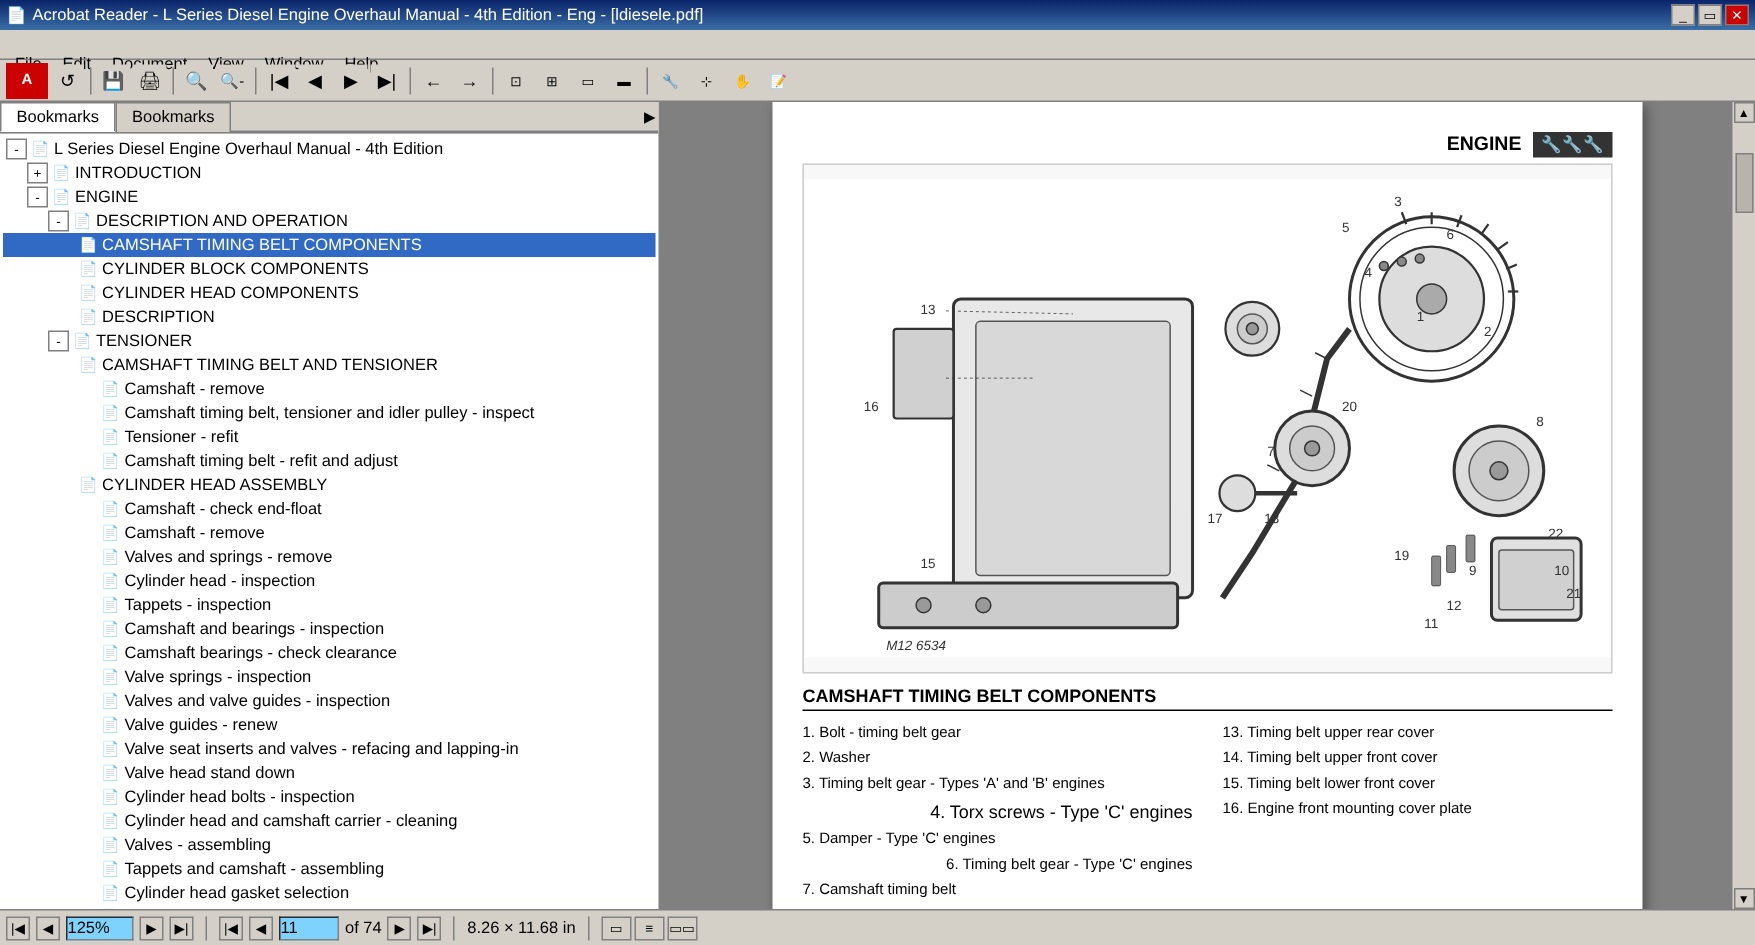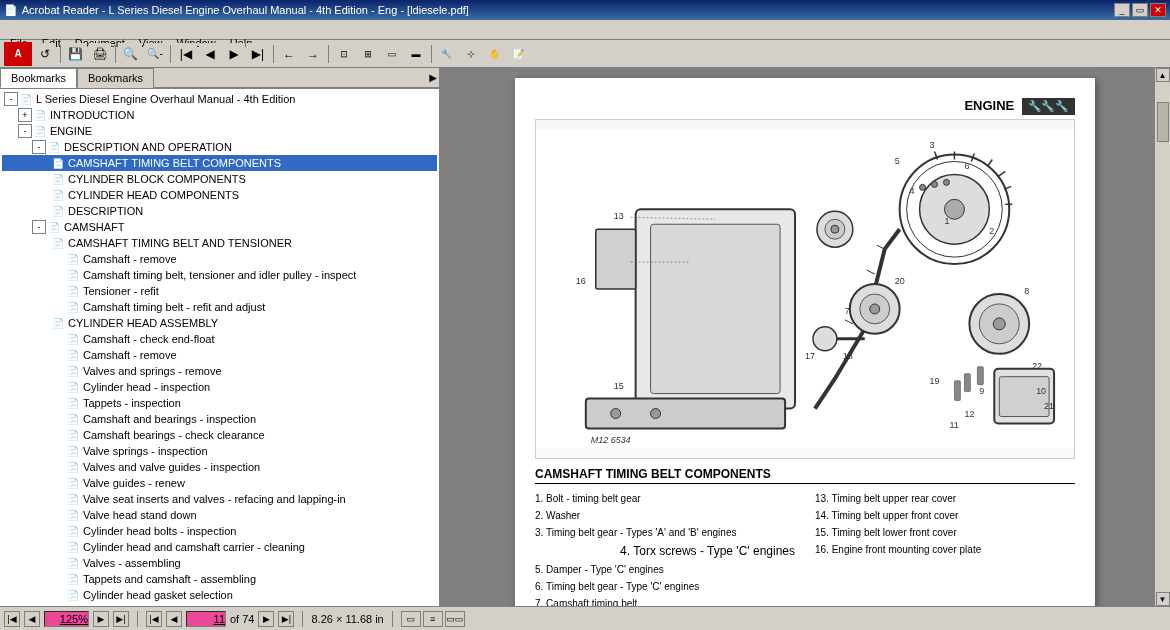--- a/index.html
+++ b/index.html
@@ -137,21 +137,20 @@
       flex-direction: column;
       overflow: hidden;
       position: relative;
     }
     .pdf-area {
       flex: 1;
       overflow: hidden;
       display: flex;
       align-items: flex-start;
       justify-content: center;
-      padding: 10px;
       background: #808080;
     }
     .pdf-page {
       background: white;
       width: 580px;
       min-height: 540px;
       padding: 20px;
       box-shadow: 2px 2px 8px rgba(0,0,0,0.4);
       position: relative;
     }
@@ -164,24 +163,23 @@
       display: flex;
       align-items: center;
       padding: 0 4px;
       font-size: 11px;
       gap: 4px;
     }
     .status-sep { width: 1px; height: 16px; background: #808080; margin: 0 4px; }
     .status-input {
       width: 40px; height: 16px;
       border: 1px inset #808080;
-      background: #ec4899;
+      background: #7dd3fc;
       font-size: 11px;
-      text-align: right;
-      text-decoration: underline;
+      text-align: left;
     }
     .nav-btn {
       width: 16px; height: 16px;
       background: #d4d0c8;
       border: 1px solid #808080;
       display: flex; align-items: center; justify-content: center;
       font-size: 9px; cursor: pointer;
     }
 
     
@@ -312,21 +310,21 @@
       </div>
 
       <div class="tree-item" style="padding-left:50px;">
         <span class="tree-icon">📄</span>
         <span class="tree-label">DESCRIPTION</span>
       </div>
 
       <div class="tree-item" style="padding-left:30px;">
         <span class="tree-expander">-</span>
         <span class="tree-icon">📄</span>
-        <span class="tree-label">CAMSHAFT</span>
+        <span class="tree-label">TENSIONER</span>
       </div>
 
       <div class="tree-item" style="padding-left:50px;">
         <span class="tree-icon">📄</span>
         <span class="tree-label">CAMSHAFT TIMING BELT AND TENSIONER</span>
       </div>
 
       <div class="tree-item" style="padding-left:65px;">
         <span class="tree-icon">📄</span>
         <span class="tree-label">Camshaft - remove</span>
@@ -583,21 +581,21 @@
 
         <div class="pdf-section-title">CAMSHAFT TIMING BELT COMPONENTS</div>
 
         <div class="pdf-legend">
           <div class="pdf-legend-col" id="legend-left-col">
               <div style="font-size: 10px; line-height: 1.7;">1.  Bolt - timing belt gear</div>
               <div style="font-size: 10px; line-height: 1.7;">2.  Washer</div>
               <div style="font-size: 10px; line-height: 1.7;">3.  Timing belt gear - Types 'A' and 'B' engines</div>
               <div style="font-size: 12px; line-height: 1.7; text-align: right;">4.  Torx screws - Type 'C' engines</div>
               <div style="font-size: 10px; line-height: 1.7;">5.  Damper - Type 'C' engines</div>
-              <div style="font-size: 10px; line-height: 1.7;">6.  Timing belt gear - Type 'C' engines</div>
+              <div style="font-size: 10px; line-height: 1.7; text-align: right;">6.  Timing belt gear - Type 'C' engines</div>
               <div style="font-size: 10px; line-height: 1.7;">7.  Camshaft timing belt</div>
             </div>
           <div class="pdf-legend-col" id="legend-right-col">
               <div style="font-size: 10px; line-height: 1.7;">13.  Timing belt upper rear cover</div>
               <div style="font-size: 10px; line-height: 1.7;">14.  Timing belt upper front cover</div>
               <div style="font-size: 10px; line-height: 1.7;">15.  Timing belt lower front cover</div>
               <div style="font-size: 10px; line-height: 1.7;">16.  Engine front mounting cover plate</div>
             </div>
         </div>
       </div>

